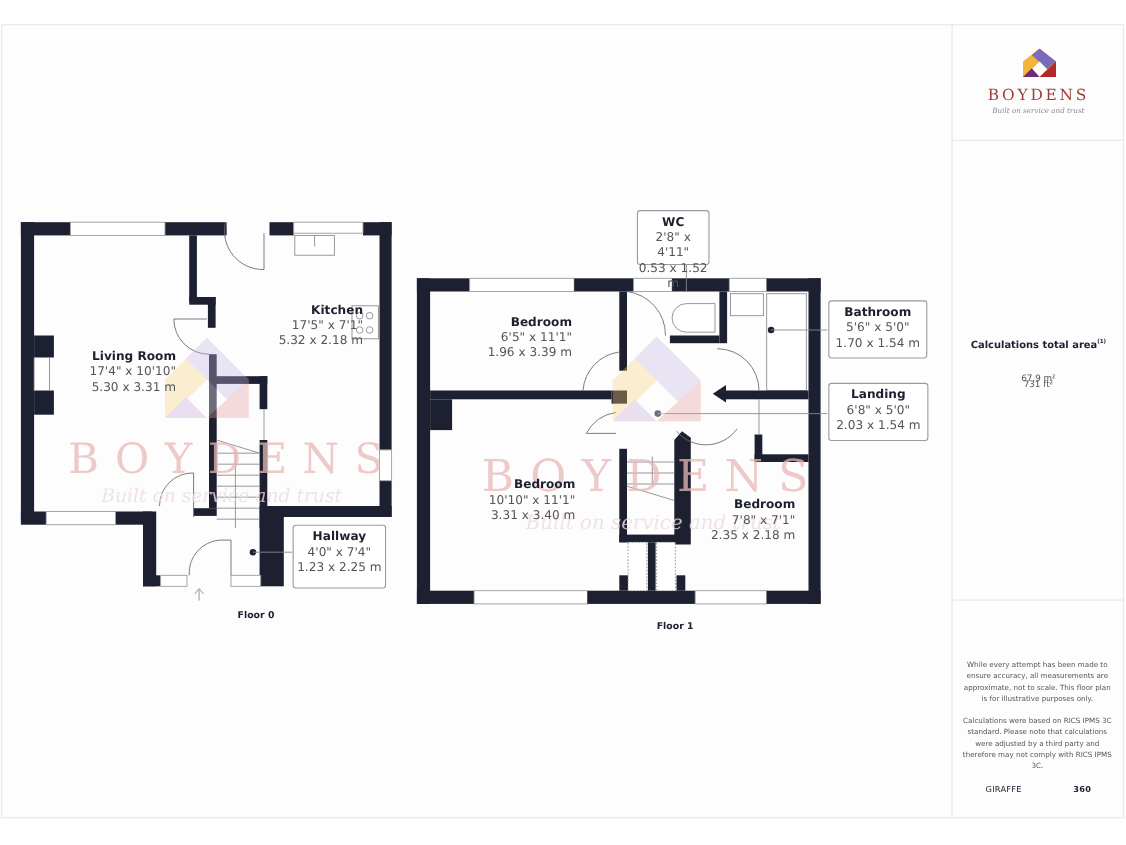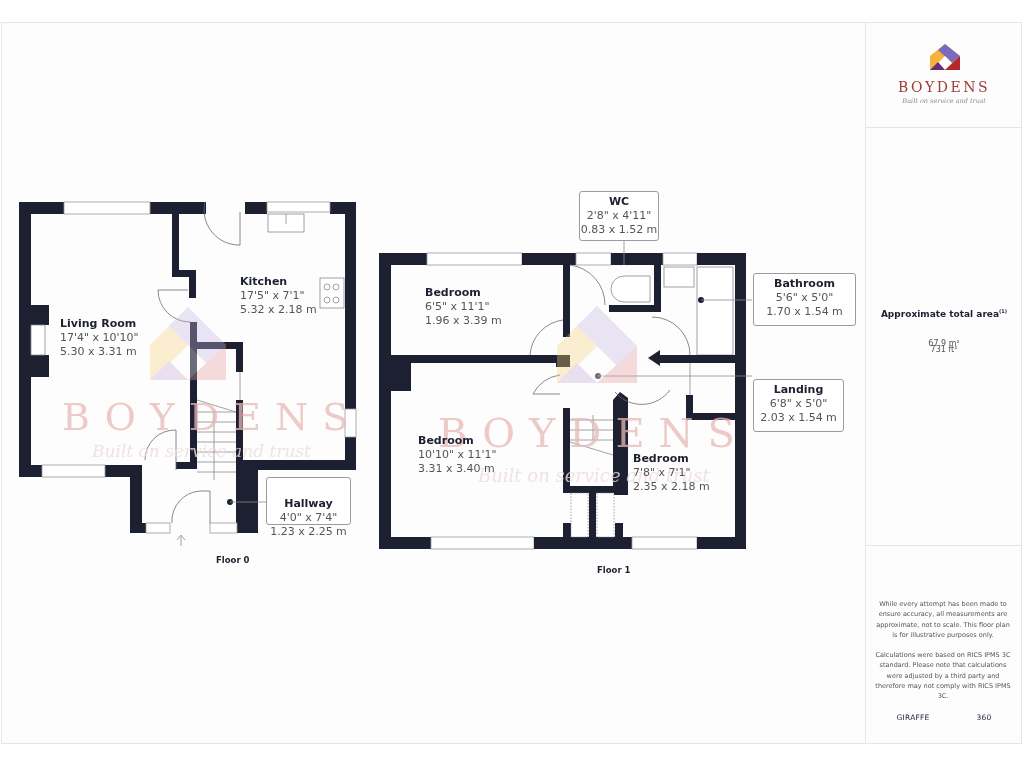--- a/index.html
+++ b/index.html
@@ -15,26 +15,26 @@
   .area-title { position:absolute; left:0; width:100%; top:180px; font-size:9px; font-weight:bold; color:#1c2030; }
   .area-title sup { font-size:5px; }
   .area-ft { position:absolute; left:0; width:100%; top:197px; font-size:8px; color:#555;margin-top:20px; }
   .area-m { position:absolute; left:0; width:100%; top:211px; font-size:8px; color:#555; }
   .note-sec { top:524px; height:43px; }
   .note-text { position:absolute; left:0; width:100%; top:15px; font-size:6.5px; color:#555; }
   .disc-sec { top:567px; height:155px; border-bottom:none; }
   .disc-text { position:absolute; left:8px; right:10px; top:10px; font-size:6.5px; line-height:10.3px; color:#555; }
   .disc-gap { height:10px; }
   .giraffe { position:absolute; left:0; width:100%; top:124px; font-size:7.5px; color:#1c2030; letter-spacing:0.2px; }
-  .giraffe b { font-weight:normal;margin-left:47px; }
+  .giraffe b { font-weight:bold;margin-left:47px; }
   svg.plan { position:absolute; left:0; top:0; }
   .lbl-box { position:absolute; background:#fff; border:1px solid #9a9aa0; border-radius:3px; text-align:center; box-sizing:border-box; }
   .room-name { font-weight:bold; font-size:11px; color:#1c2030; line-height:14px; }
   .room-dim { font-size:11px; color:#555; line-height:14px; }
-  .room-label { position:absolute; text-align:left; }
+  .room-label { position:absolute; text-align:right; }
   .floor-label { position:absolute; font-size:8.5px; font-weight:bold; color:#1c2030; }
   .wm-text { position:absolute; font-family:"DejaVu Serif", serif; color:#e8b8b5; opacity:0.75; letter-spacing:14px; }
   .wm-tag { position:absolute; font-family:"DejaVu Serif", serif; font-style:italic; color:#eedcdc; opacity:0.8; }
 </style>
 </head>
 <body>
 
 <div class="frame"></div>
 
 <svg class="plan" width="1024" height="768" viewBox="0 0 1024 768">
@@ -213,43 +213,43 @@
 <div class="room-label" style="left:60px; top:317px; width:100px;">
   <div class="room-name">Living Room</div>
   <div class="room-dim">17'4" x 10'10"</div>
   <div class="room-dim">5.30 x 3.31 m</div>
 </div>
 <div class="room-label" style="left:240px; top:275px; width:90px;">
   <div class="room-name">Kitchen</div>
   <div class="room-dim">17'5" x 7'1"</div>
   <div class="room-dim">5.32 x 2.18 m</div>
 </div>
-<div class="lbl-box" style="left:266px; top:477px; width:85px; height:48px; padding-top:19px;">
+<div class="lbl-box" style="left:266px; top:477px; width:85px; height:58px; padding-top:3px;">
   <div class="room-name">Hallway</div>
   <div class="room-dim">4'0" x 7'4"</div>
   <div class="room-dim">1.23 x 2.25 m</div>
 </div>
 <div class="floor-label" style="left:172px; top:555px;padding-left:44px;">Floor 0</div>
 
 <div class="room-label" style="left:425px; top:286px; width:95px;">
   <div class="room-name">Bedroom</div>
   <div class="room-dim">6'5" x 11'1"</div>
   <div class="room-dim">1.96 x 3.39 m</div>
 </div>
-<div class="lbl-box" style="left:579px; top:191px; width:80px; height:50px; padding-top:3px;">
+<div class="lbl-box" style="left:579px; top:191px; width:66px; height:50px; padding-top:3px;">
   <div class="room-name">WC</div>
   <div class="room-dim">2'8" x 4'11"</div>
-  <div class="room-dim">0.83 x 1.52 m</div>
-</div>
-<div class="lbl-box" style="left:753px; top:273px; width:103px; height:53px; padding-top:3px;">
+  <div class="room-dim">0.53 x 1.52 m</div>
+</div>
+<div class="lbl-box" style="left:753px; top:273px; width:90px; height:53px; padding-top:3px;">
   <div class="room-name">Bathroom</div>
   <div class="room-dim">5'6" x 5'0"</div>
   <div class="room-dim">1.70 x 1.54 m</div>
 </div>
-<div class="lbl-box" style="left:753px; top:348px; width:91px; height:53px; padding-top:3px;margin-top:31px;">
+<div class="lbl-box" style="left:753px; top:348px; width:91px; height:53px; padding-top:3px;">
   <div class="room-name">Landing</div>
   <div class="room-dim">6'8" x 5'0"</div>
   <div class="room-dim">2.03 x 1.54 m</div>
 </div>
 <div class="room-label" style="left:418px; top:434px; width:105px;">
   <div class="room-name">Bedroom</div>
   <div class="room-dim">10'10" x 11'1"</div>
   <div class="room-dim">3.31 x 3.40 m</div>
 </div>
 <div class="room-label" style="left:633px; top:452px; width:90px;">
@@ -265,21 +265,21 @@
       <polygon points="0,26 0,12 15,0 30,12 30,26" fill="#f4b33a"></polygon>
       <polygon points="15,0 30,12 22,19 8,6" fill="#7a6bbd"></polygon>
       <polygon points="15,12 22,19 15,26 8,19" fill="#ffffff"></polygon>
       <polygon points="0,26 8,18 15,26" fill="#6b2d7a"></polygon>
       <polygon points="15,26 30,12 30,26" fill="#b3282d"></polygon>
     </svg>
     <div class="brand-name">BOYDENS</div>
     <div class="brand-tag">Built on service and trust</div>
   </div>
   <div class="sb-sec area-sec">
-    <div class="area-title"><span>Approximate total area</span><sup>(1)</sup></div>
+    <div class="area-title"><span>Calculations total area</span><sup>(1)</sup></div>
     <div class="area-ft">731 ft²</div>
     <div class="area-m">67.9 m²</div>
   </div>
   <div class="sb-sec disc-sec">
     <div class="disc-text">
       <div>While every attempt has been made to ensure accuracy, all measurements are approximate, not to scale. This floor plan is for illustrative purposes only.</div>
       <div class="disc-gap"></div>
       <div>Calculations were based on RICS IPMS 3C standard. Please note that calculations were adjusted by a third party and therefore may not comply with RICS IPMS 3C.</div>
     </div>
     <div class="giraffe"><span>GIRAFFE</span><b>360</b></div>

